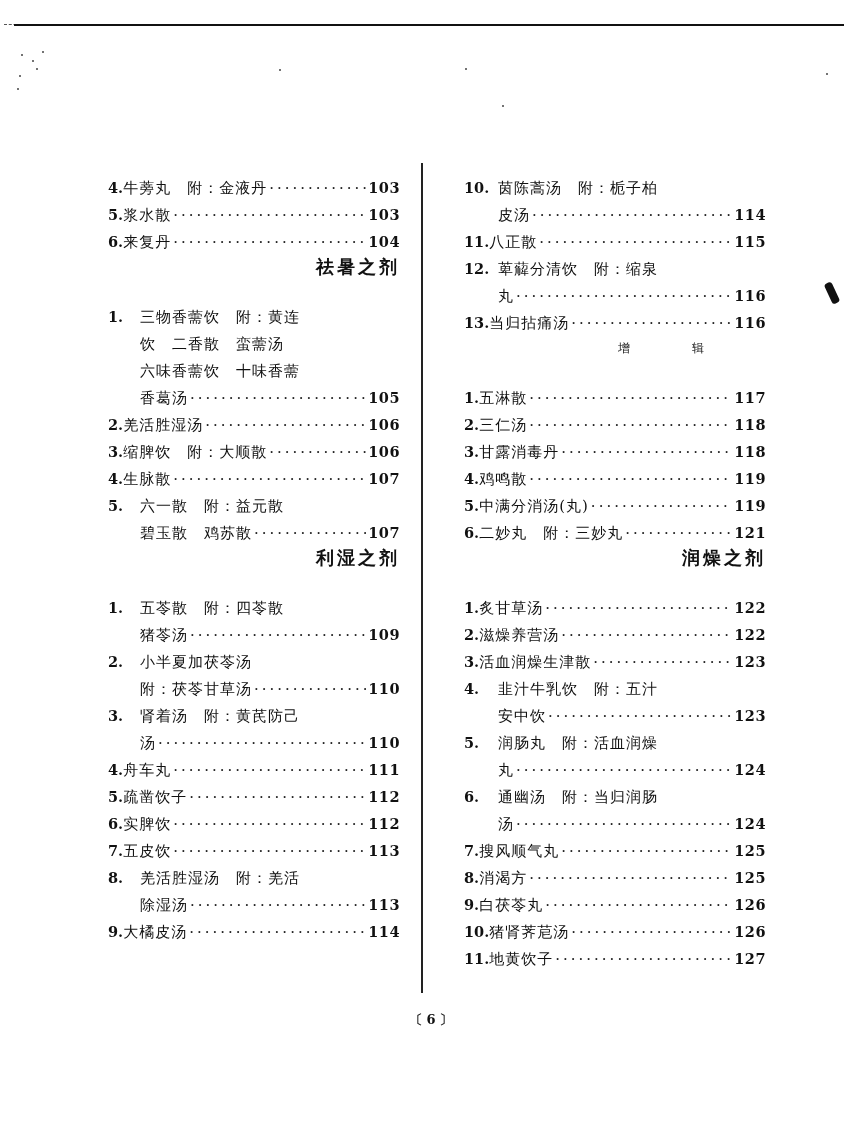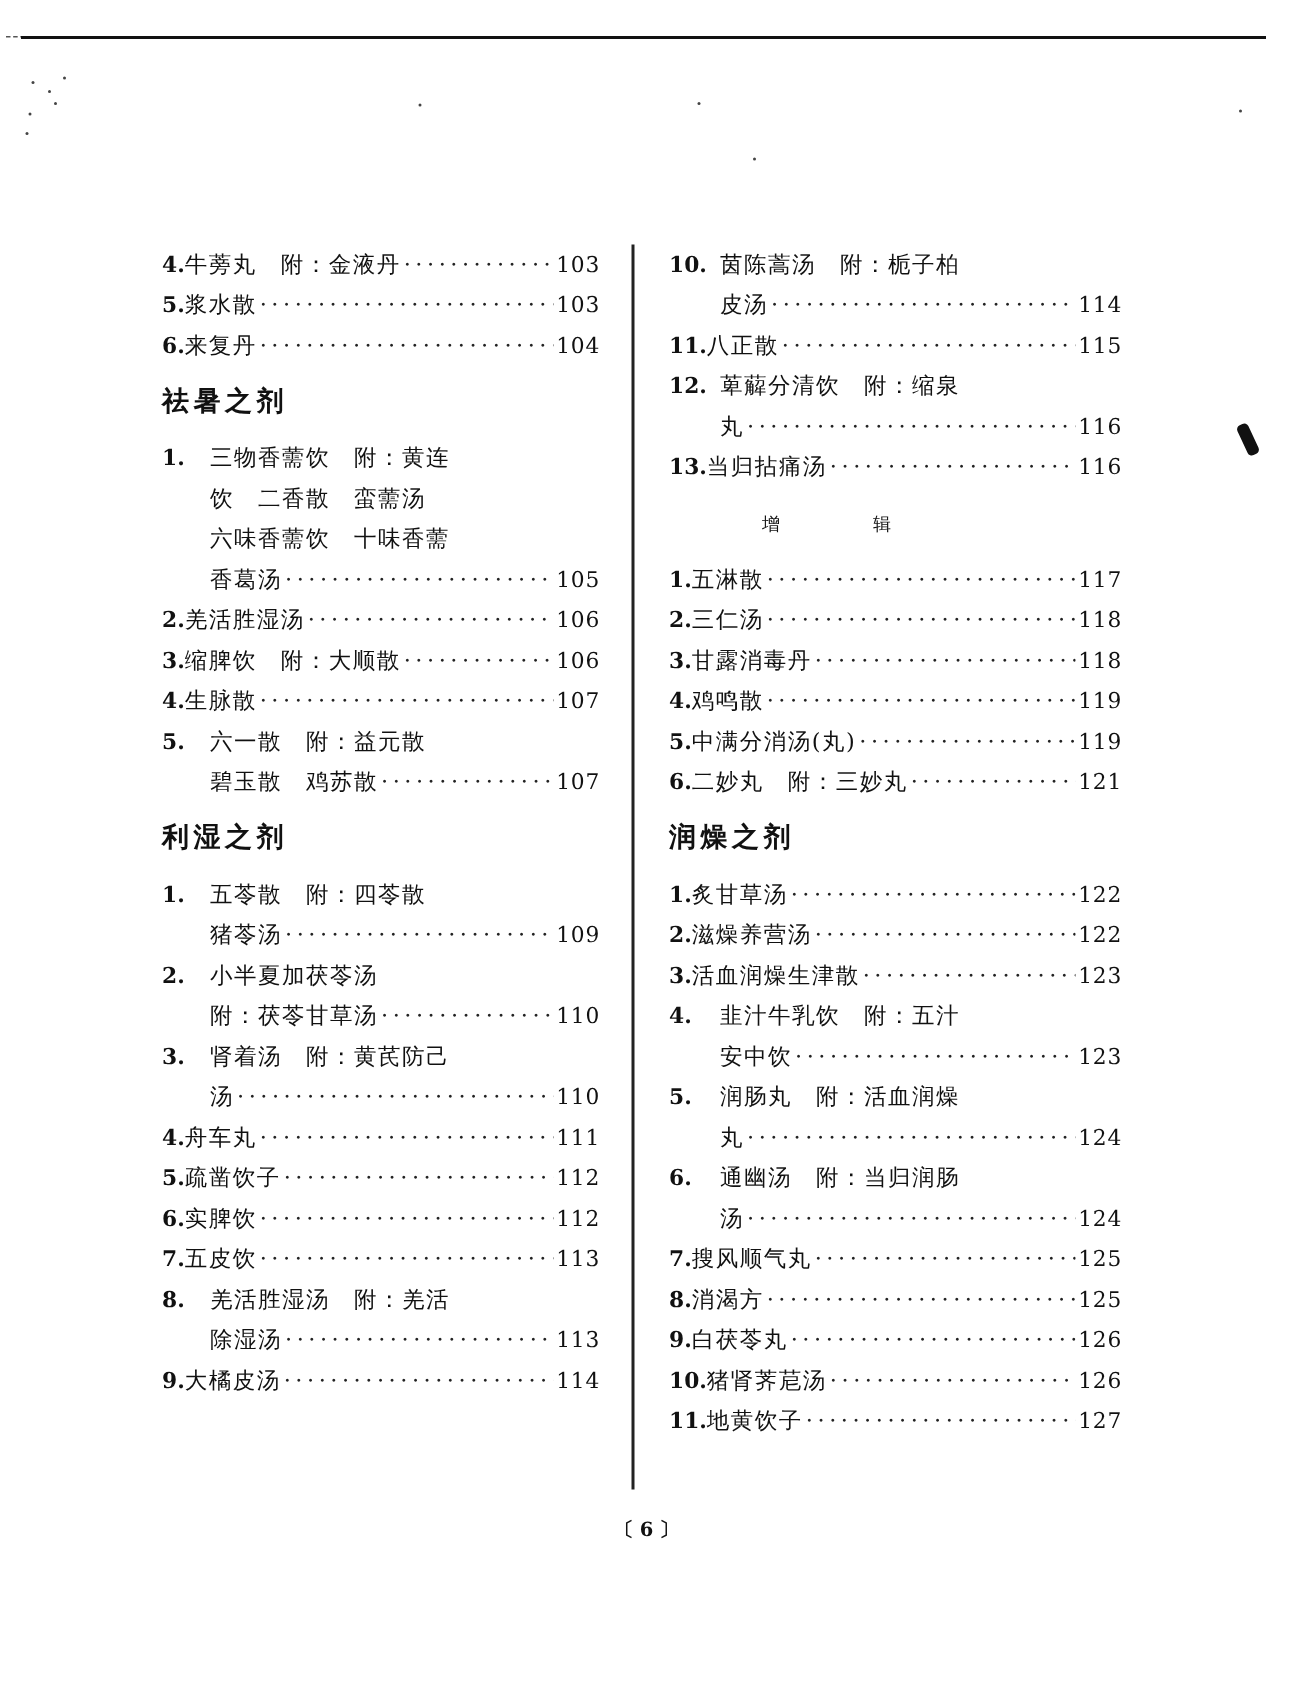--- a/index.html
+++ b/index.html
@@ -4,33 +4,33 @@
   <style>
     * { box-sizing: border-box; margin: 0; padding: 0; }
     html, body { width: 866px; height: 1122px; background: #ffffff; overflow: hidden; }
     body { position: relative; font-family: "DejaVu Serif", "Liberation Serif", serif; color: #111; }
     .top-rule { position: absolute; left: 14px; top: 24px; width: 830px; height: 2px; background: #111; }
     .top-rule-dash { position: absolute; left: 4px; top: 24px; width: 46px; height: 1px; border-top: 1px dashed #555; }
     .speck { position: absolute; width: 2px; height: 2px; background: #444; border-radius: 1px; }
     .edge-mark { position: absolute; left: 828px; top: 282px; width: 8px; height: 22px; background: #111; transform: rotate(-25deg); border-radius: 3px; }
     .col { position: absolute; top: 163px; }
     .col-left { left: 108px; width: 292px; }
-    .col-right { left: 446px; width: 302px; }
+    .col-right { left: 464px; width: 302px; }
     .divider { position: absolute; left: 421px; top: 163px; width: 2px; height: 830px; background: #222; }
     .entry { font-size: 15px; line-height: 27px; white-space: nowrap; }
     .entry-line { display: flex; align-items: baseline; height: 27px; }
     .num { display: inline-block; width: 32px; font-weight: bold; font-family: "DejaVu Serif", serif; font-size: 14.5px; }
     .col-right .num { width: 34px; }
-    .title { flex: 0 0 auto; letter-spacing: 1px; }
+    .title { flex: 0 0 auto; letter-spacing: 1px; margin-top: 12px; }
     .dots { flex: 1 1 auto; overflow: hidden; margin: 0 2px; letter-spacing: 3px; color: #222; }
     .dots::before { content: "········································································"; }
-    .page { flex: 0 0 auto; font-weight: normal; font-size: 14.5px; letter-spacing: 0.5px; }
+    .page { flex: 0 0 auto; font-weight: bold; font-size: 14.5px; letter-spacing: 0.5px; }
     .indent { padding-left: 32px; }
     .col-right .indent { padding-left: 34px; }
-    .section-head { font-size: 18px; font-weight: bold; text-align: left; letter-spacing: 3px; height: 40px; line-height: 40px; margin: 4px 0 4px 0; }
+    .section-head { font-size: 18px; font-weight: bold; text-align: right; letter-spacing: 3px; height: 40px; line-height: 40px; margin: 4px 0 4px 0; font-family: Liberation Mono, monospace; }
     .section-head.wide { letter-spacing: 62px; padding-left: 62px; font-weight: normal; font-size: 12px; }
     .page-number { position: absolute; left: 0; width: 866px; top: 1011px; text-align: center; font-size: 13px; font-weight: bold; letter-spacing: 4px; }
   </style>
 </head>
 <body>
 
 <div class="top-rule-dash"></div>
 <div class="top-rule"></div>
 
 <div class="speck" style="left:21px;top:54px"></div>

